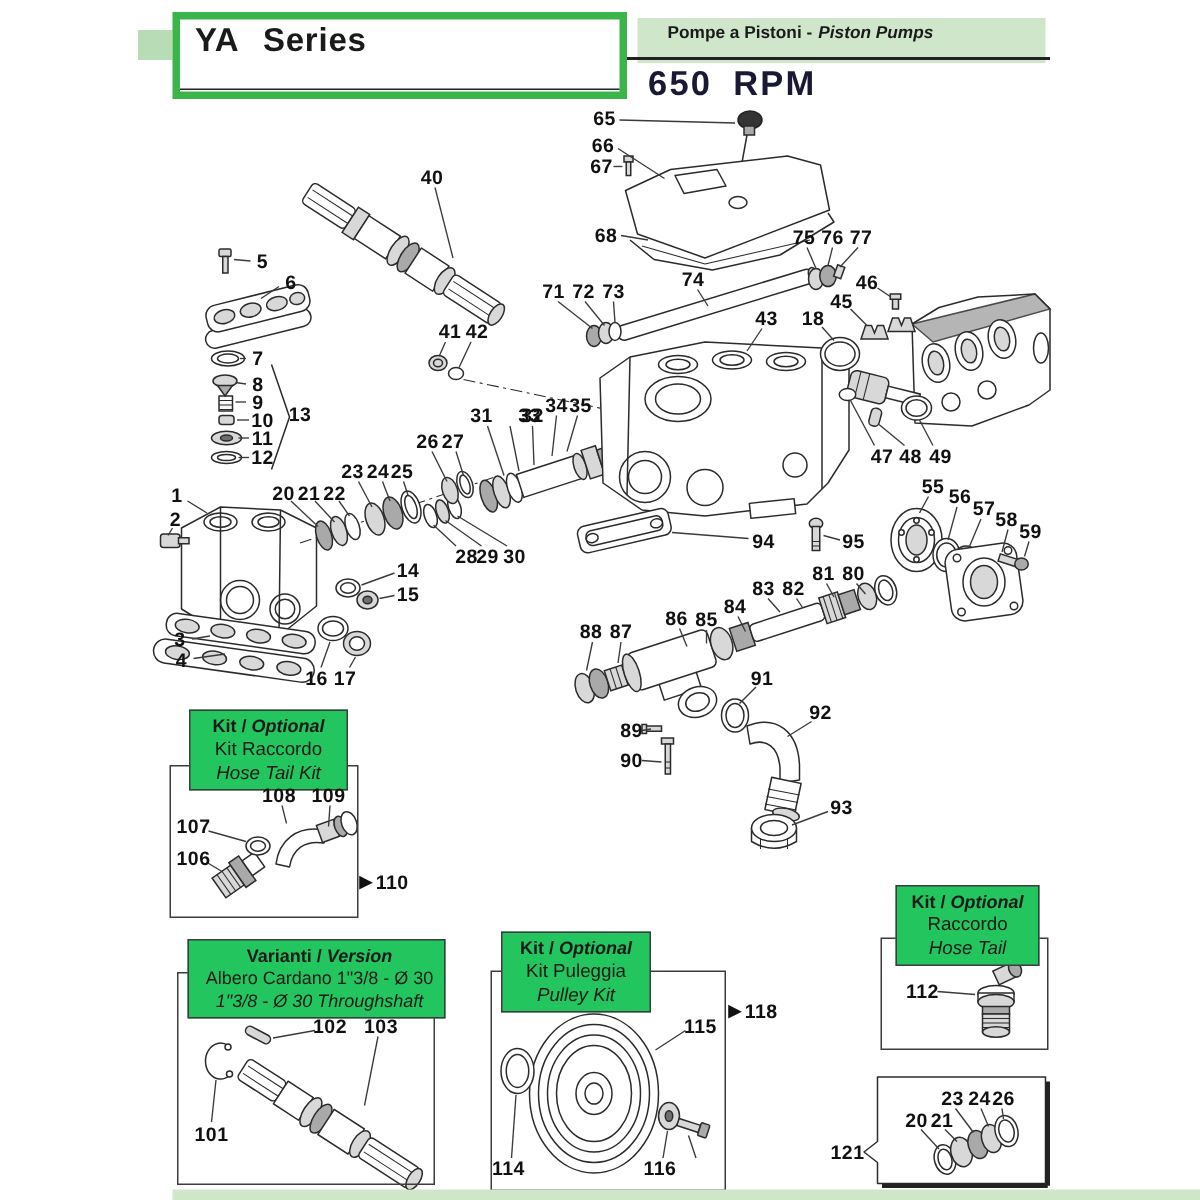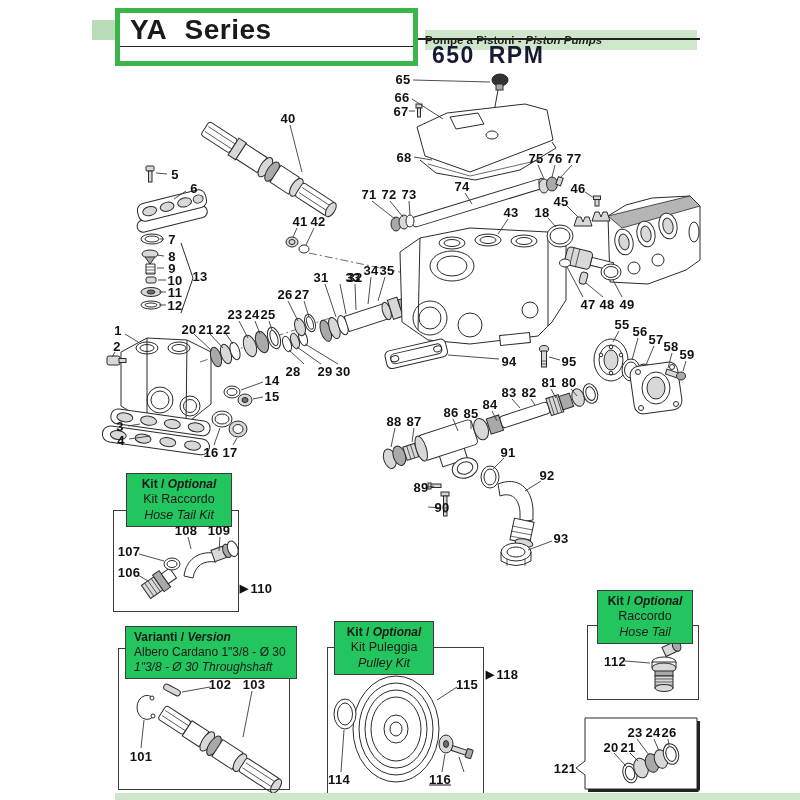--- a/index.html
+++ b/index.html
@@ -22,31 +22,31 @@
   .g3{fill:#6f6f6f;stroke:#2b2b2b;stroke-width:1}
   .dk{fill:#333;stroke:#222;stroke-width:1}
   
   .kitbox{position:absolute;border:1.6px solid #3c3c3c;background:transparent;z-index:2}
   .kittitle{position:absolute;border:1.6px solid #3c3c3c;background:#22c55e;z-index:3;
             text-align:center;padding:3px 4px;line-height:1.25}
   .kt1{font-weight:bold;font-size:12px}
   .kt1 .it{font-style:italic}
   .kt2{font-size:12.5px}
   .kt3{font-size:12.5px;font-style:italic}
-  .leftalign{text-align:left;padding-left:8px}
+  .leftalign{text-align:center;padding-left:8px}
   
   #tab{position:absolute;left:92px;top:20px;width:24px;height:20px;z-index:6;
        background:var(--tab,#b8dcb5)}
   #brandbox{position:absolute;left:115px;top:8px;width:303px;height:58px;z-index:7;
             border:5px solid var(--accent,#3bb54a);background:#fff;box-sizing:border-box}
-  #series{font-weight:bold;font-size:28px;letter-spacing:.5px;word-spacing:10px;
-          padding:1px 0 0 10px;border-bottom:1.6px solid #222}
+  #series{font-weight:bold;font-size:22px;letter-spacing:.5px;word-spacing:10px;
+          padding:1px 0 19px 10px;border-bottom:1.6px solid #222}
   #models{font-weight:bold;font-size:15px;padding:3px 0 0 10px;color:#222}
-  #band{position:absolute;left:425px;top:30px;width:272px;height:20px;z-index:6;
-        background:var(--band,#cfe6cb);line-height:20px;padding-left:0;
+  #band{position:absolute;left:425px;top:12px;width:272px;height:30px;z-index:6;
+        background:var(--band,#cfe6cb);line-height:20px;padding-left:20px;
         font-size:11.5px;font-weight:bold;box-sizing:border-box}
   #band .it{font-style:italic;margin-left:4px}
   #rule{position:absolute;left:418px;top:38px;width:282px;height:2px;background:#222;z-index:6}
   #rpm{position:absolute;left:432px;top:42px;z-index:6;font-weight:bold;font-size:23px;
        letter-spacing:1.5px;word-spacing:6px;color:var(--navy,#191936)}
   #footerband{position:absolute;left:115px;top:793px;width:685px;height:7px;z-index:2;
               background:var(--band,#cfe6cb)}
 </style>
 </head>
 <body>
@@ -581,21 +581,21 @@
       <span class="plabel" style="left: 371px; top: 270px;">34</span>
       <span class="plabel" style="left: 387px; top: 270px;">35</span>
       <span class="plabel" style="left: 285px; top: 294px;">26</span>
       <span class="plabel" style="left: 302px; top: 294px;">27</span>
       <span class="plabel" style="left: 235px; top: 314px;">23</span>
       <span class="plabel" style="left: 252px; top: 314px;">24</span>
       <span class="plabel" style="left: 268px; top: 314px;">25</span>
       <span class="plabel" style="left: 189px; top: 329px;">20</span>
       <span class="plabel" style="left: 206px; top: 329px;">21</span>
       <span class="plabel" style="left: 223px; top: 329px;">22</span>
-      <span class="plabel" style="left: 293px; top: 371px;">28</span>
+      <span class="plabel" style="left: 311px; top: 371px;">28</span>
       <span class="plabel" style="left: 325px; top: 371px;">29</span>
       <span class="plabel" style="left: 343px; top: 371px;">30</span>
       <span class="plabel" style="left: 118px; top: 330px;">1</span>
       <span class="plabel" style="left: 117px; top: 346px;">2</span>
       <span class="plabel" style="left: 120px; top: 426px;">3</span>
       <span class="plabel" style="left: 121px; top: 440px;">4</span>
       <span class="plabel" style="left: 272px; top: 380px;">14</span>
       <span class="plabel" style="left: 272px; top: 396px;">15</span>
       <span class="plabel" style="left: 211px; top: 452px;">16</span>
       <span class="plabel" style="left: 230px; top: 452px;">17</span>
@@ -604,35 +604,35 @@
       <span class="plabel" style="left: 549px; top: 382px;">81</span>
       <span class="plabel" style="left: 569px; top: 382px;">80</span>
       <span class="plabel" style="left: 509px; top: 392px;">83</span>
       <span class="plabel" style="left: 529px; top: 392px;">82</span>
       <span class="plabel" style="left: 490px; top: 404px;">84</span>
       <span class="plabel" style="left: 451px; top: 412px;">86</span>
       <span class="plabel" style="left: 471px; top: 413px;">85</span>
       <span class="plabel" style="left: 394px; top: 421px;">88</span>
       <span class="plabel" style="left: 414px; top: 421px;">87</span>
       <span class="plabel" style="left: 421px; top: 487px;">89</span>
-      <span class="plabel" style="left: 421px; top: 507px; margin-left: 21px;">90</span>
+      <span class="plabel" style="left: 421px; top: 507px;">90</span>
       <span class="plabel" style="left: 508px; top: 452px;">91</span>
       <span class="plabel" style="left: 547px; top: 475px;">92</span>
       <span class="plabel" style="left: 561px; top: 538px;">93</span>
       <span class="plabel" style="left: 186px; top: 530px;">108</span>
       <span class="plabel" style="left: 219px; top: 530px;">109</span>
       <span class="plabel" style="left: 129px; top: 551px;">107</span>
       <span class="plabel" style="left: 129px; top: 572px;">106</span>
       <span class="plabel" style="left: 256px; top: 588px;"><span class="tri">▶</span>110</span>
       <span class="plabel" style="left: 220px; top: 684px;">102</span>
       <span class="plabel" style="left: 254px; top: 684px;">103</span>
       <span class="plabel" style="left: 141px; top: 756px;">101</span>
       <span class="plabel" style="left: 467px; top: 684px;">115</span>
       <span class="plabel" style="left: 339px; top: 779px;">114</span>
-      <span class="plabel" style="left: 440px; top: 779px; text-decoration: underline;">116</span>
+      <span class="plabel" style="left: 440px; top: 779px;">116</span>
       <span class="plabel" style="left: 466px; top: 779px; margin-top: 48px;">117</span>
       <span class="plabel" style="left: 502px; top: 674px;"><span class="tri">▶</span>118</span>
       <span class="plabel" style="left: 615px; top: 661px;">112</span>
       <span class="plabel" style="left: 635px; top: 732px;">23</span>
       <span class="plabel" style="left: 653px; top: 732px;">24</span>
       <span class="plabel" style="left: 669px; top: 732px;">26</span>
       <span class="plabel" style="left: 611px; top: 747px;">20</span>
       <span class="plabel" style="left: 628px; top: 747px;">21</span>
       <span class="plabel" style="left: 565px; top: 768px;">121</span>
     </div>

